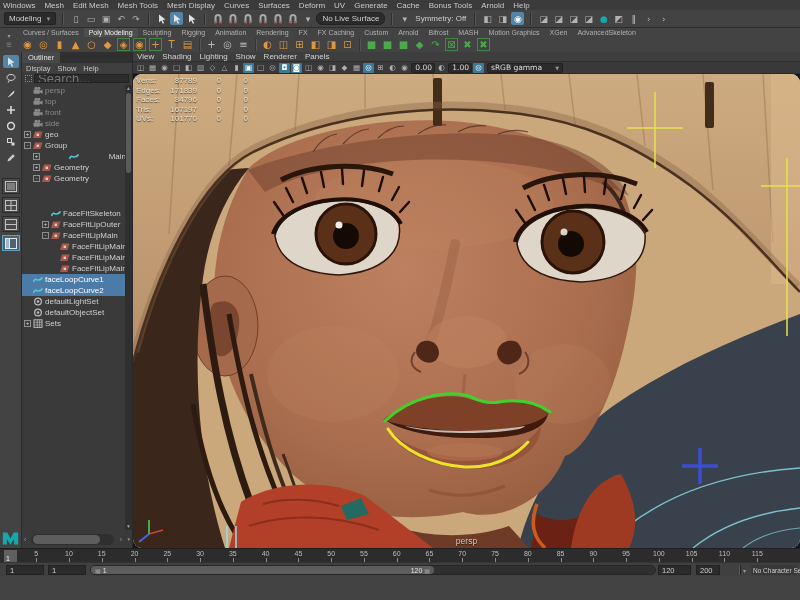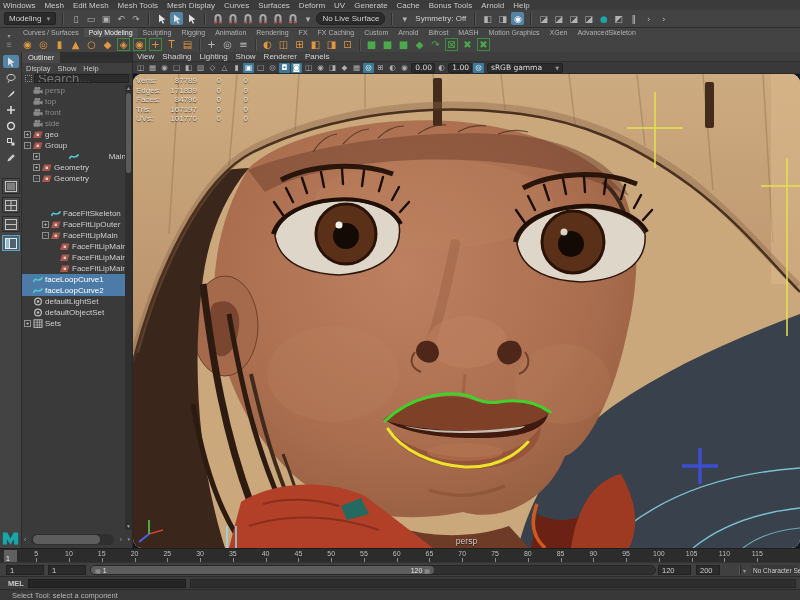--- a/index.html
+++ b/index.html
@@ -923,23 +923,15 @@
     <div class="rfield" style="left:658px;width:33px">120</div>
     <div class="rfield" style="left:696px;width:24px">200</div>
     <div id="rs-div"></div>
     <div id="rs-arrow">▾</div>
     <div id="rs-charset">
       <span>No Character Set</span>
 
     </div>
   </div>
 
-  <div id="melline" class="abs">
-    <span id="mel-label">MEL</span>
-    <input id="mel-input" style="">
-    <div id="mel-output"></div>
-  </div>
-
-  <div id="helpline" class="abs">
-    <span>Select Tool: select a component</span>
-  </div>
+
 
 </div>
 
 </body></html>

